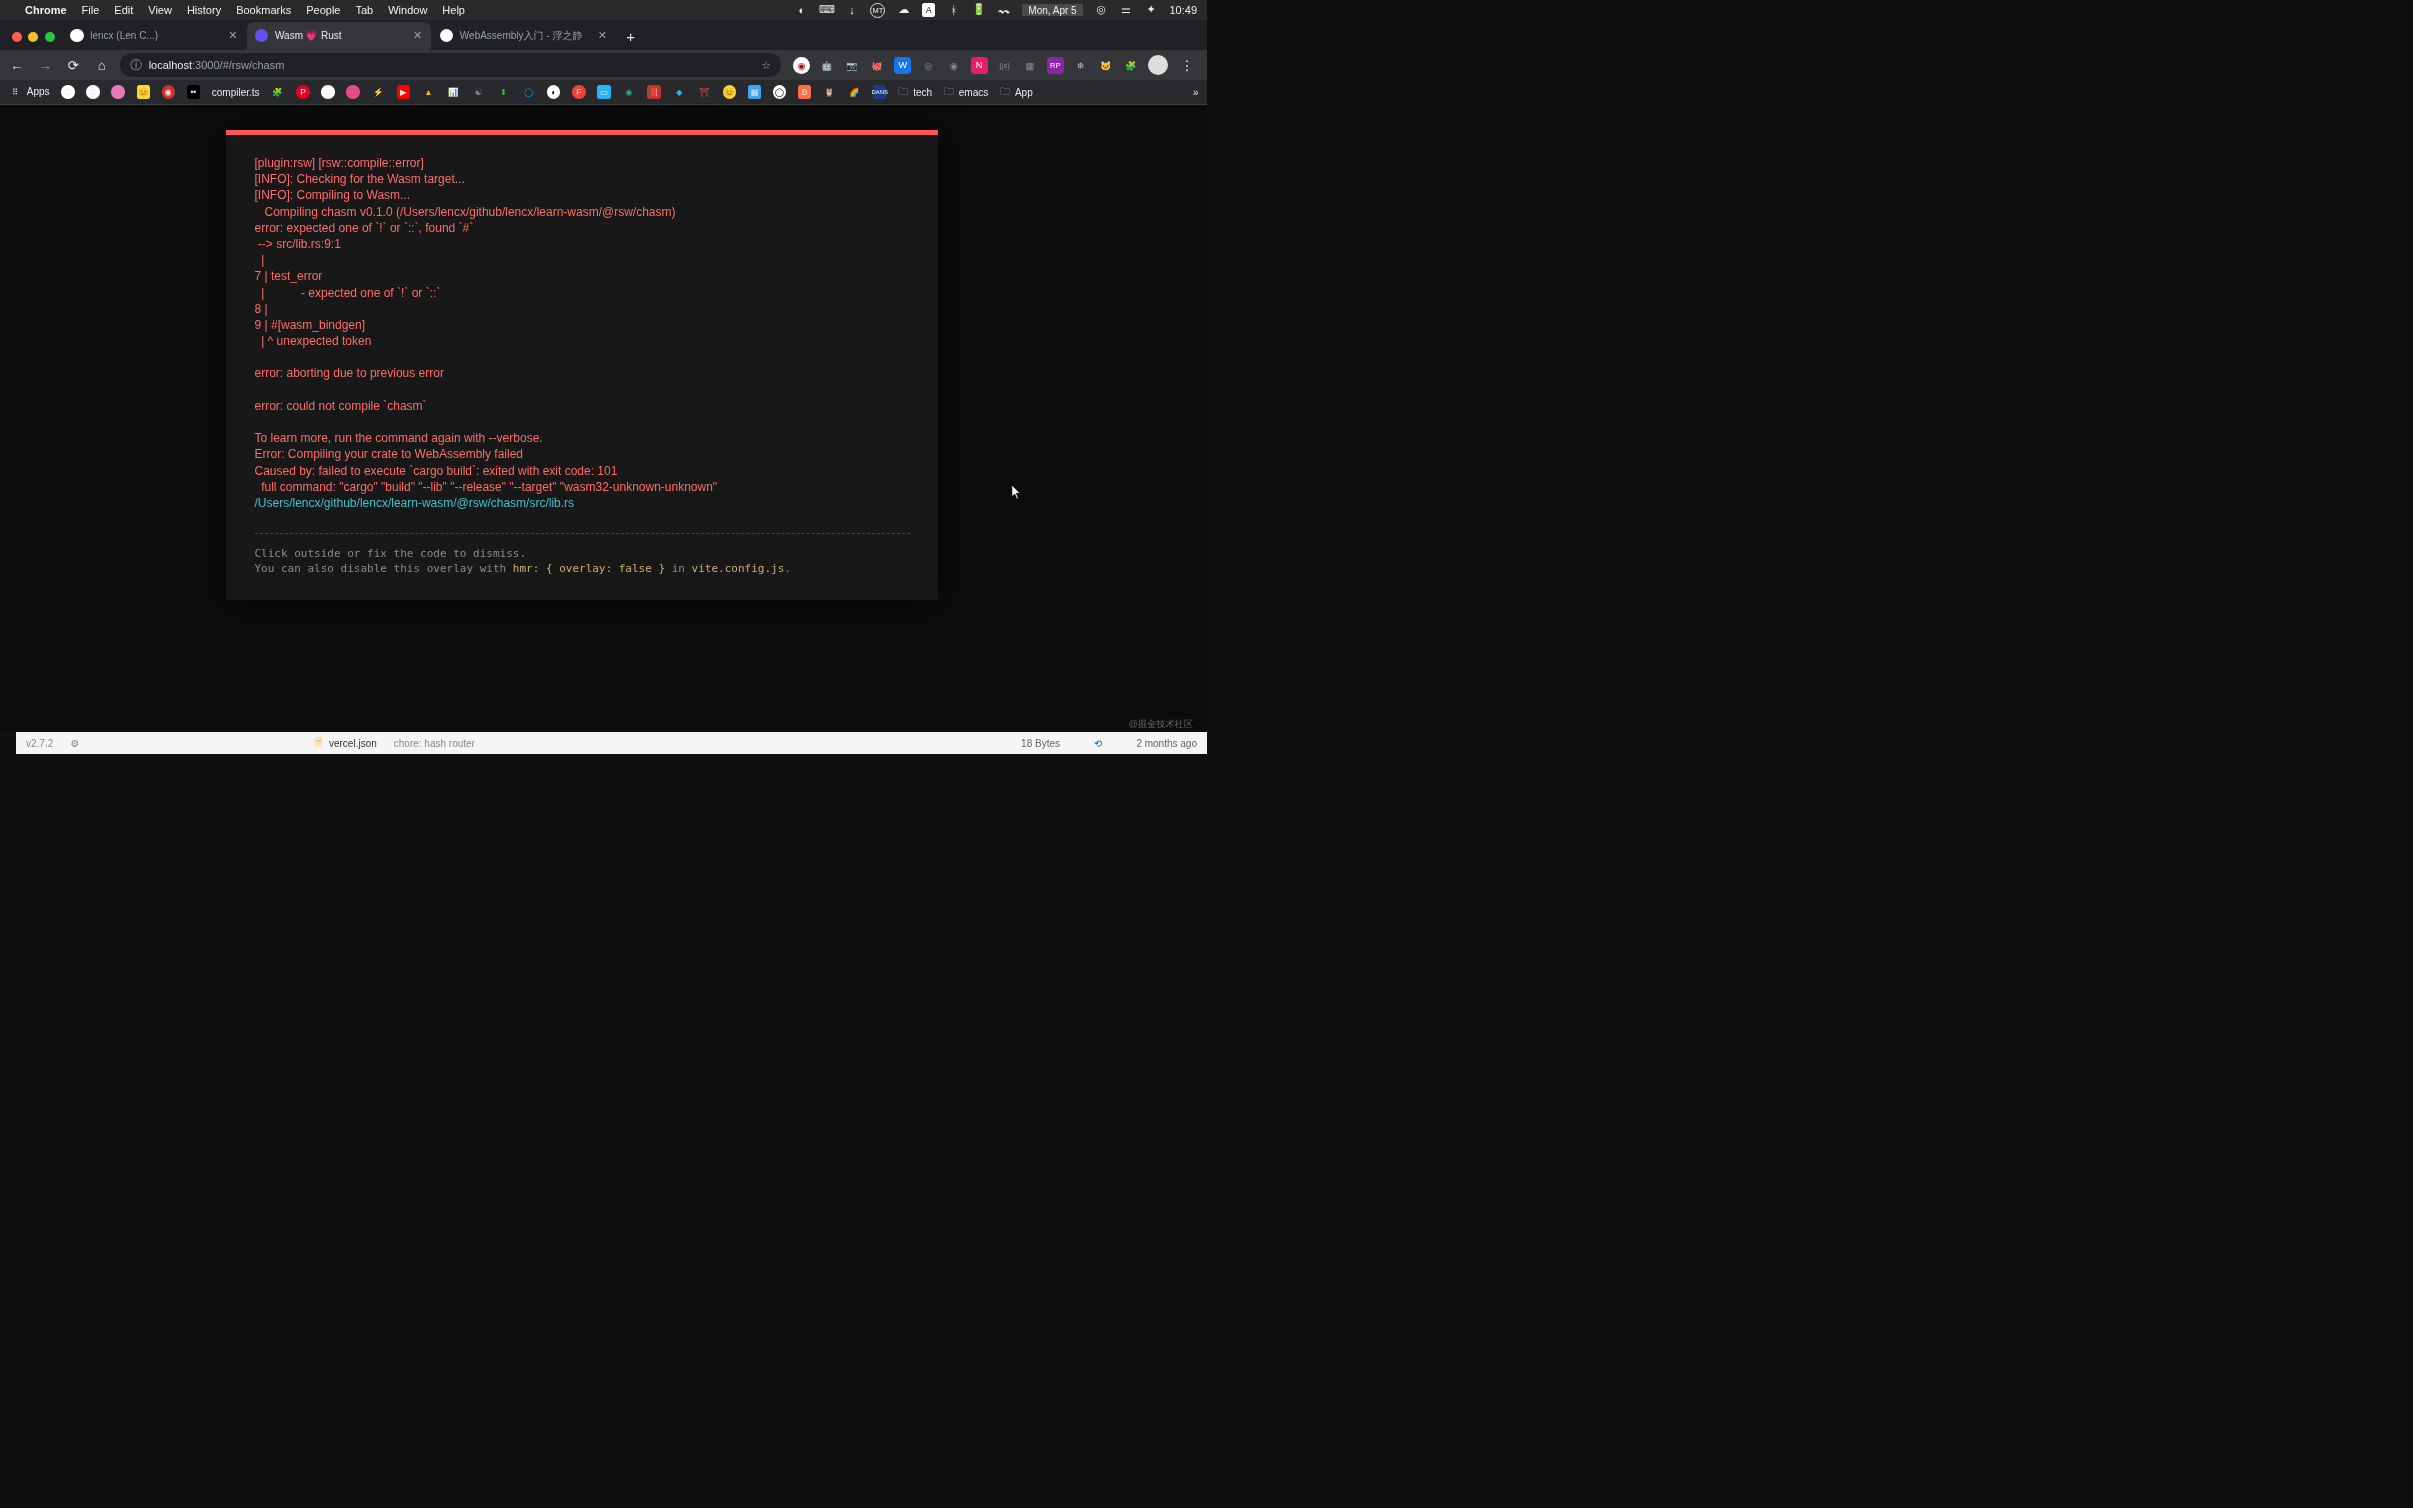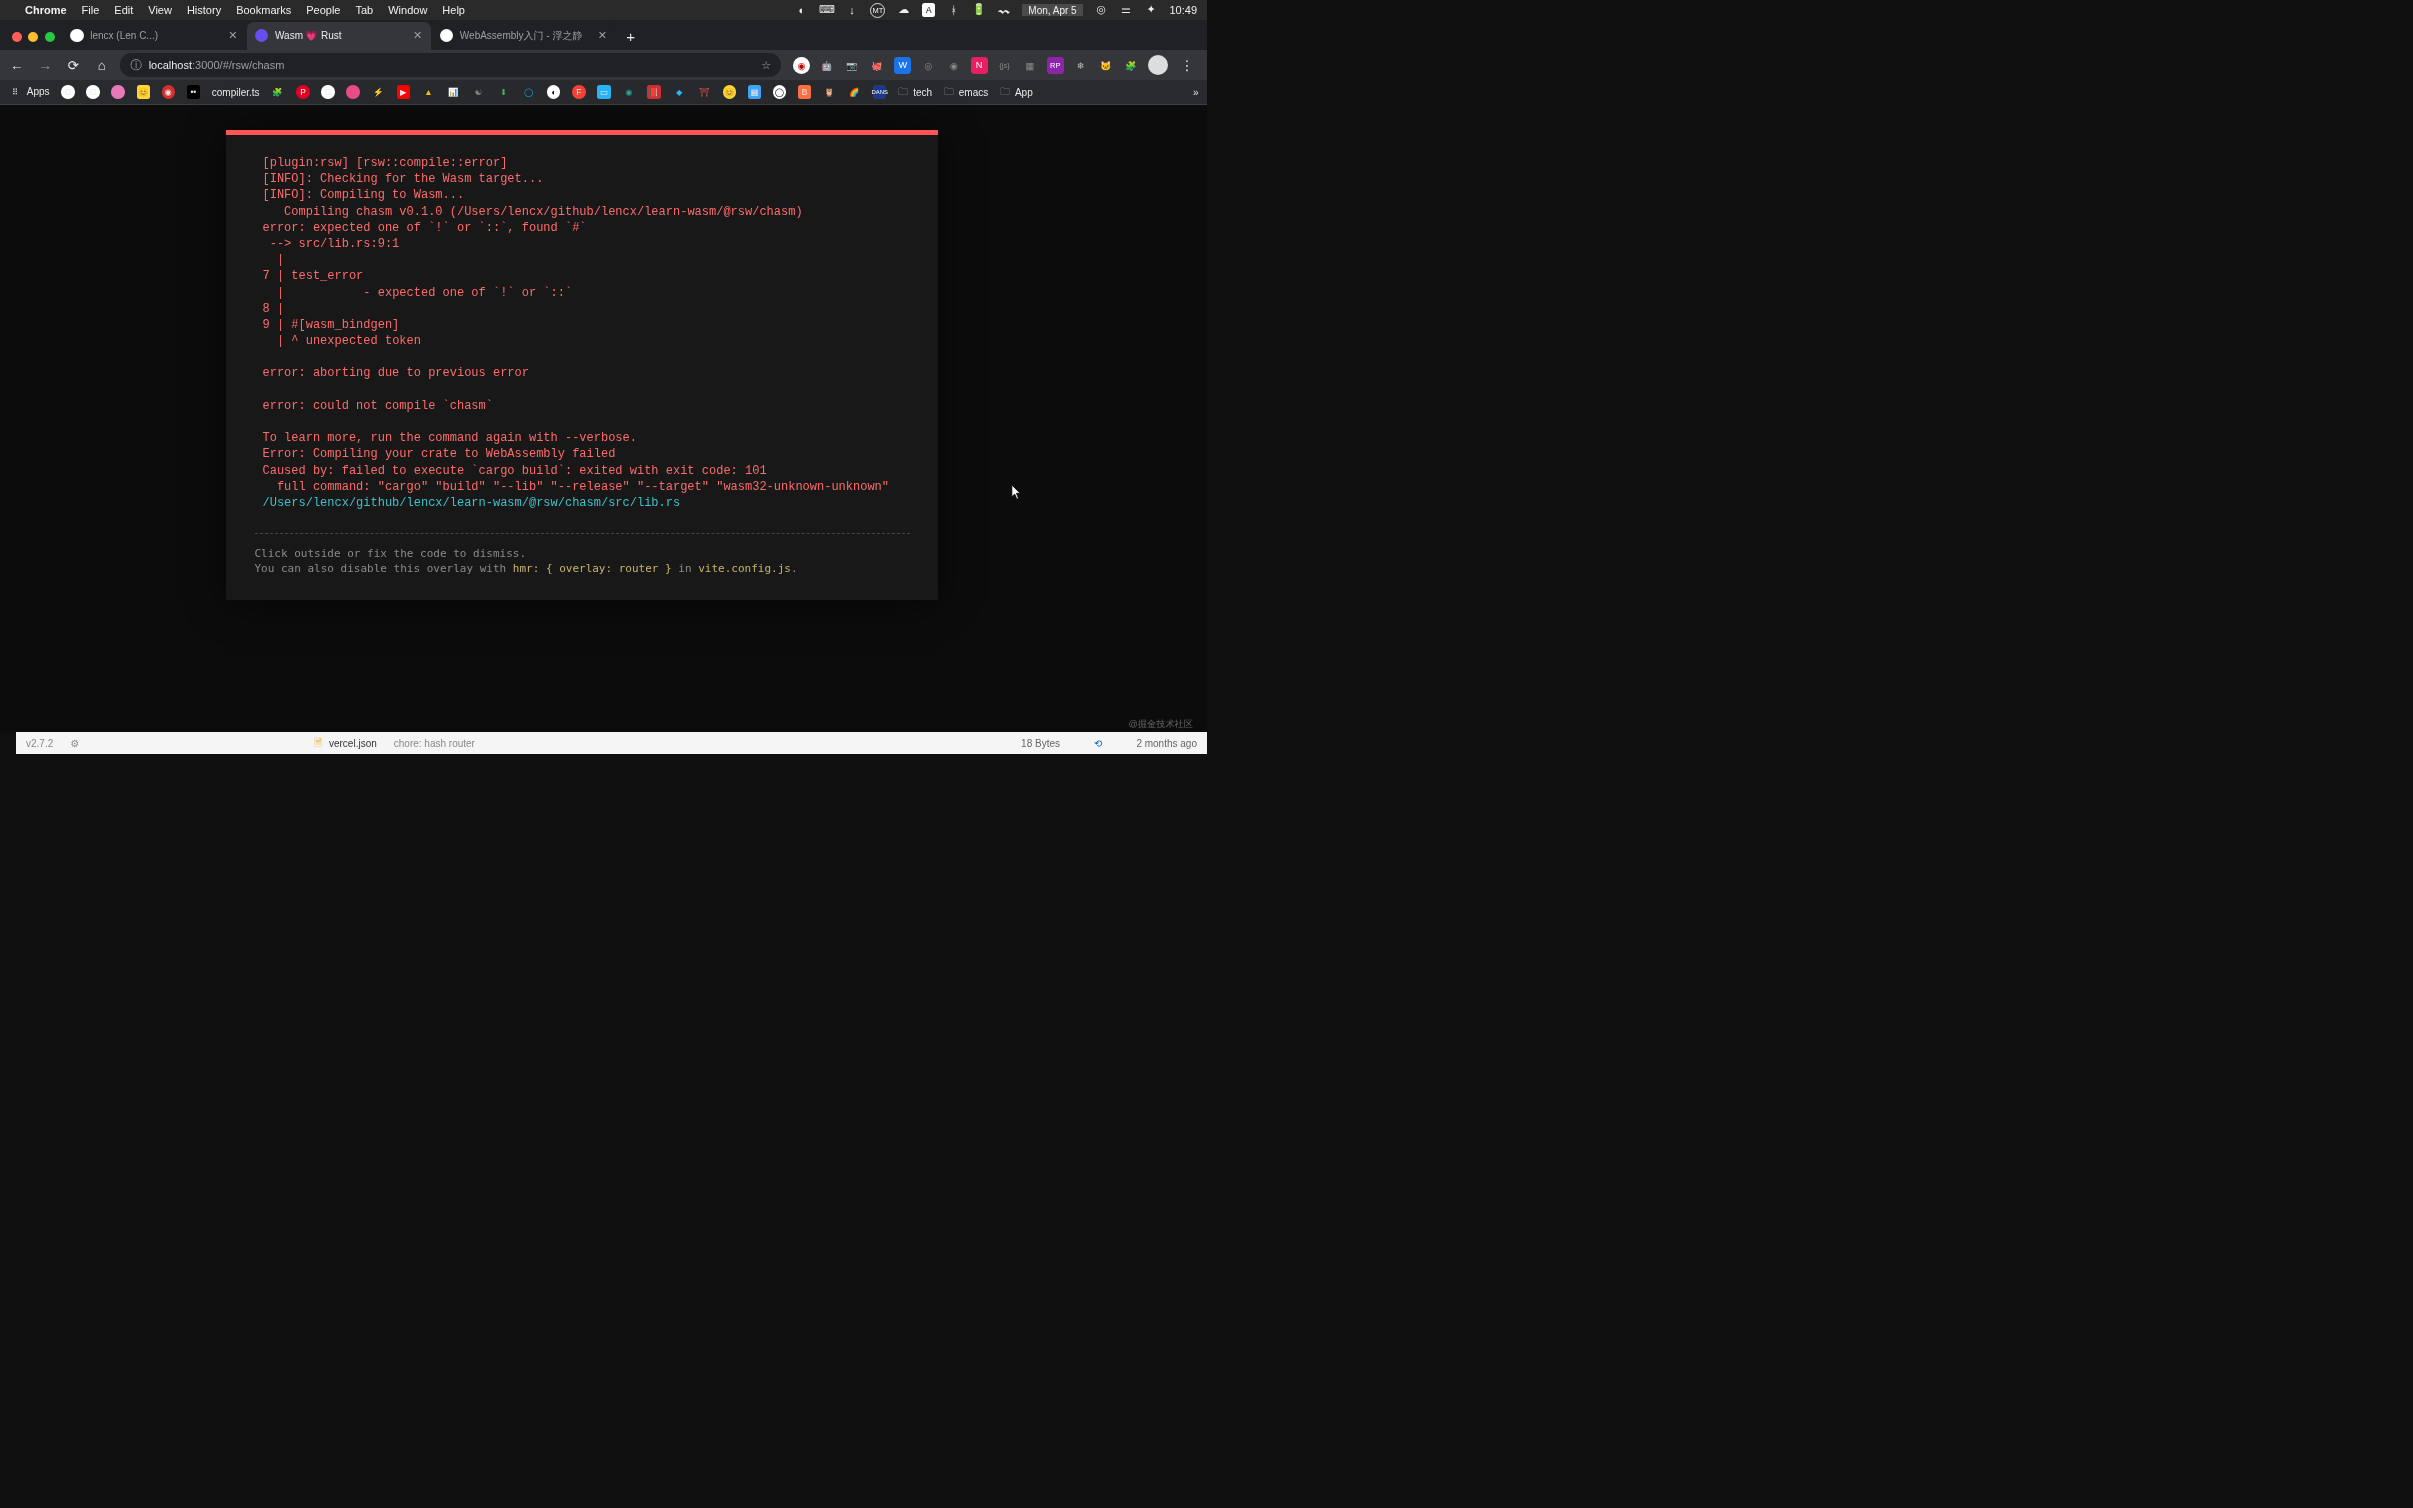--- a/index.html
+++ b/index.html
@@ -120,26 +120,25 @@
     position: absolute;
     top: 25px;
     left: 226px;
     width: 712px;
     background: #181818;
     border-top: 5px solid #ff5555;
     padding: 20px 28.5px 23.5px;
     box-shadow: 0 3.4px 34px rgba(0,0,0,.6);
   }
   .err-pre {
-    font-family: Liberation Mono, monospace;
+    font-family: Liberation Sans, sans-serif;
     font-size: 12px;
     line-height: 1.35;
     color: #ff6b6b;
     white-space: pre-wrap;
-    margin-left: 8px;
   }
   .err-pre .cyan { color: #3fc1c9; }
   .err-hr { border: 0; border-top: 0.8px dashed #444; margin: 22px 0 11.7px; }
   .err-tip {
     font-family: "SF Mono", Menlo, Consolas, monospace;
     font-size: 11px;
     color: #8a8a8a;
     line-height: 1.4;
   }
   .err-tip .hl { color: #c9b36a; }
@@ -334,21 +333,21 @@
 
 To learn more, run the command again with --verbose.
 Error: Compiling your crate to WebAssembly failed
 Caused by: failed to execute `cargo build`: exited with exit code: 101
   full command: "cargo" "build" "--lib" "--release" "--target" "wasm32-unknown-unknown"
 </span><span class="cyan">/Users/lencx/github/lencx/learn-wasm/@rsw/chasm/src/lib.rs</span></pre>
     <hr class="err-hr">
     <div class="err-tip">
       <div>Click outside or fix the code to dismiss.</div>
       <div>
-        <span>You can also disable this overlay with </span><span class="hl">hmr: { overlay: router }</span><span> in </span><span class="hl">vite.config.js</span><span>.</span>
+        <span>You can also disable this overlay with </span><span class="hl">hmr: { overlay: false }</span><span> in </span><span class="hl">vite.config.js</span><span>.</span>
       </div>
     </div>
   </div>
 
   <svg class="cursor" style="left:1011px; top:379px;" viewBox="0 0 14 20">
     <path d="M1 1 L1 15 L4.5 12 L7 18 L9 17 L6.5 11 L11 11 Z" fill="#fff" stroke="#000" stroke-width="1"></path>
   </svg>
 </div>
 
 <div class="watermark">@掘金技术社区</div>

